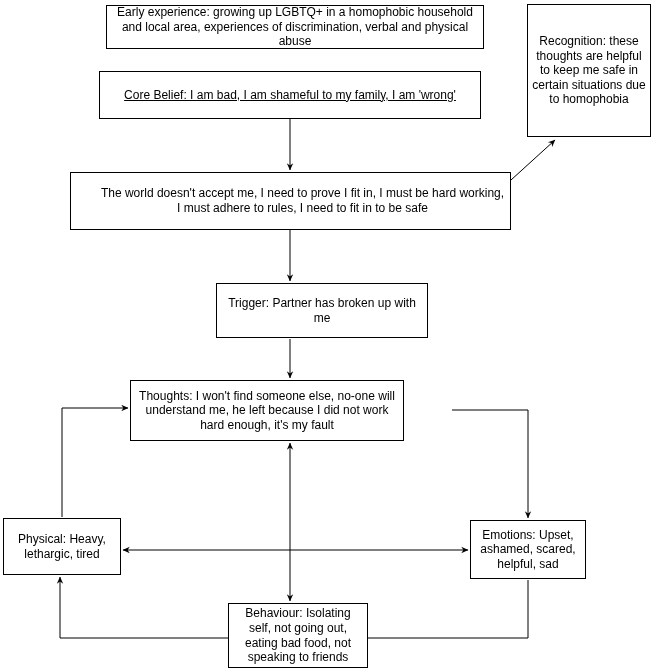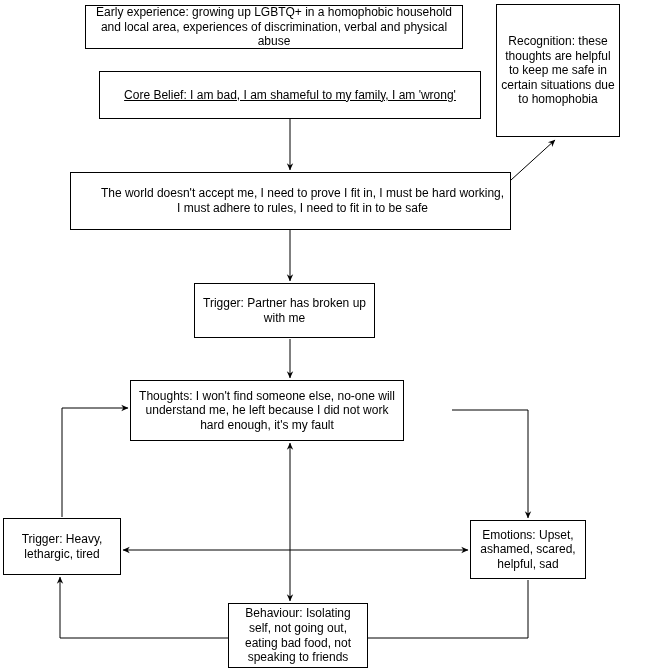--- a/index.html
+++ b/index.html
@@ -28,25 +28,25 @@
     background: #ffffff;
     border: 1px solid #000000;
     display: flex;
     align-items: center;
     justify-content: center;
     text-align: center;
     font-size: 12px;
     line-height: 1.21;
     padding: 2px 4px;
   }
-  .node-early       { left: 85px;  top: 5px;   width: 378px; height: 44px; }
-  .node-recognition { left: 496px; top: 4px;   width: 124px; height: 133px; }
+  .node-early       { left: 106px;  top: 5px;   width: 378px; height: 44px; }
+  .node-recognition { left: 527px; top: 4px;   width: 124px; height: 133px; }
   .node-core        { left: 99px;  top: 71px;  width: 382px; height: 48px; text-decoration: underline; }
   .node-rules       { left: 70px;  top: 172px; width: 441px; height: 58px; padding-left: 28px; }
-  .node-trigger     { left: 194px; top: 283px; width: 181px; height: 55px; }
+  .node-trigger     { left: 216px; top: 283px; width: 212px; height: 55px; }
   .node-thoughts    { left: 130px; top: 380px; width: 274px; height: 61px; }
   .node-physical    { left: 3px;   top: 518px; width: 118px; height: 57px; }
   .node-emotions    { left: 470px; top: 520px; width: 116px; height: 59px; }
   .node-behaviour   { left: 228px; top: 603px; width: 140px; height: 65px; }
   .edge {
     fill: none;
     stroke: #000000;
     stroke-width: 1;
   }
 </style>
@@ -78,19 +78,19 @@
   <div class="node node-recognition">Recognition: these thoughts are helpful to keep me safe in certain situations due to homophobia</div>
 
   <div class="node node-core">Core Belief: I am bad, I am shameful to my family, I am 'wrong'</div>
 
   <div class="node node-rules">The world doesn't accept me, I need to prove I fit in, I must be hard working, I must adhere to rules, I need to fit in to be safe</div>
 
   <div class="node node-trigger">Trigger: Partner has broken up with me</div>
 
   <div class="node node-thoughts">Thoughts: I won't find someone else, no-one will understand me, he left because I did not work hard enough, it's my fault</div>
 
-  <div class="node node-physical">Trigger: Heavy, lethargic, tired</div>
+  <div class="node node-physical">Physical: Heavy, lethargic, tired</div>
 
   <div class="node node-emotions">Emotions: Upset, ashamed, scared, helpful, sad</div>
 
   <div class="node node-behaviour">Behaviour: Isolating self, not going out, eating bad food, not speaking to friends</div>
 
 </div>
 
 </body></html>

